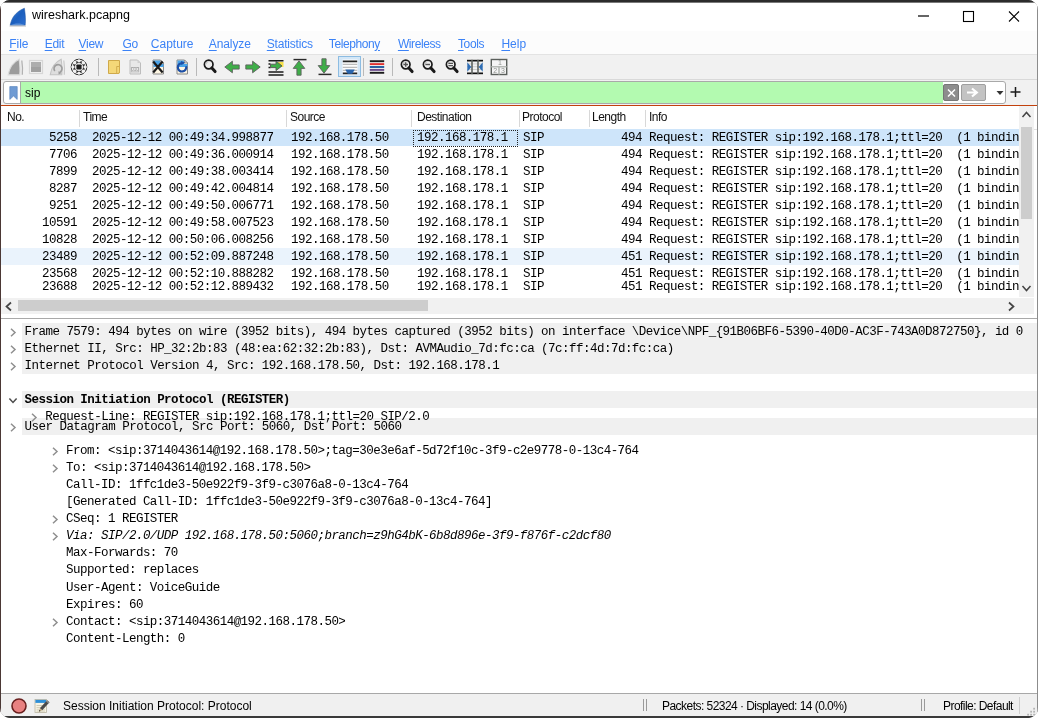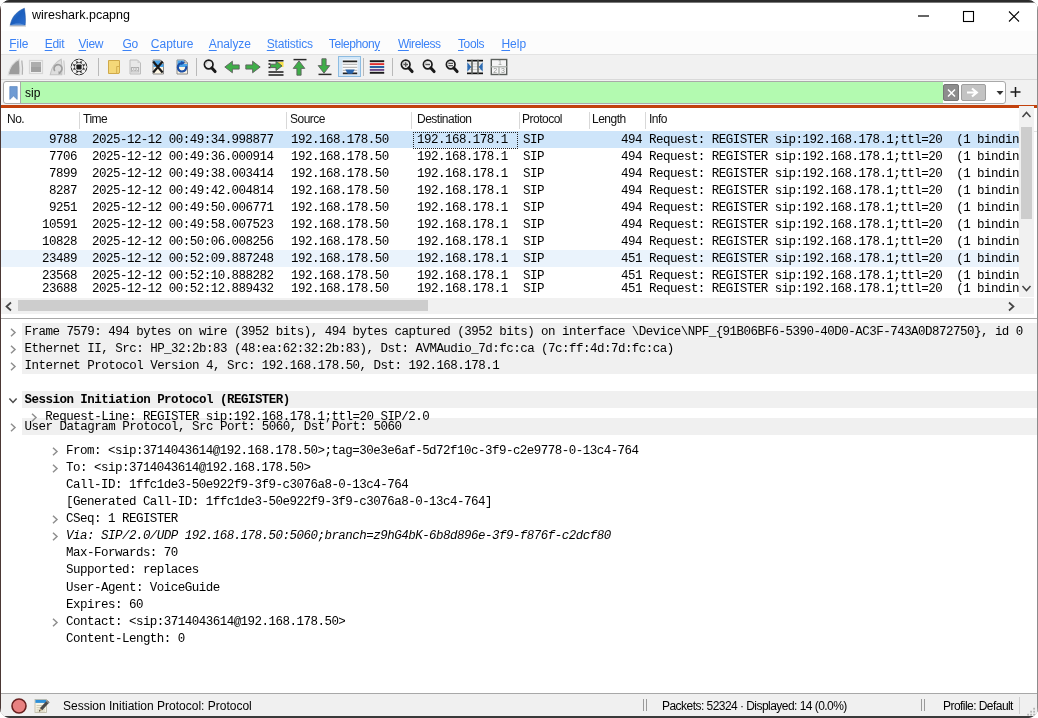--- a/index.html
+++ b/index.html
@@ -24,21 +24,21 @@
   
   #toolbar{position:absolute;left:1px;top:54px;width:1036px;height:25px;background:#f1f1f1;border-top:1px solid #e3e3e3;}
   #toolbar .sep{position:absolute;top:2.5px;width:1px;height:18px;background:#b9b9b9;}
   .tbi{position:absolute;top:1.8px;width:20px;height:20px;}
   
   #filterbar{position:absolute;left:1px;top:79px;width:1036px;height:26px;background:#f1f1f1;border-top:1px solid #d9d9d9;}
   #ffield{position:absolute;left:2px;top:1px;width:1001px;height:21px;background:#fff;border:1px solid #a9a9a9;border-radius:3px;overflow:hidden;}
   #fgreen{position:absolute;left:16px;top:0;width:922px;height:21px;background:#b3fab0;border-left:1px solid #a9a9a9;}
   #ftext{position:absolute;left:21px;top:3.5px;font-size:12px;color:#000;}
   
-  #plist{position:absolute;left:1px;top:105px;width:1036px;height:192px;background:#fff;border-top:3px solid #c2410c;box-sizing:border-box;}
+  #plist{position:absolute;left:1px;top:105px;width:1036px;height:192px;background:#fff;border-top:1px solid #c2410c;box-sizing:border-box;}
   #phead{position:absolute;left:0;top:0;width:1036px;height:23px;background:#fff;border-bottom:1px solid #e2e2e2;}
   .hsep{position:absolute;top:3.5px;width:1px;height:17px;background:#d8d8d8;}
   .hlab{position:absolute;top:4px;font-size:12px;letter-spacing:-0.5px;color:#111;}
   .prow{position:absolute;left:0;width:1018px;height:17px;}
   .prow span{position:absolute;top:2px;}
   .c-no{width:76px;text-align:right;left:0;}
   .c-time{left:91px;}
   .c-src{left:290px;}
   .c-dst{left:416px;}
   .c-pro{left:522px;}
@@ -288,21 +288,21 @@
 <div class="hsep" style="left:644px"></div>
 <div class="hlab" style="left:6px">No.</div>
 <div class="hlab" style="left:82px">Time</div>
 <div class="hlab" style="left:289px">Source</div>
 <div class="hlab" style="left:416px">Destination</div>
 <div class="hlab" style="left:521px">Protocol</div>
 <div class="hlab" style="left:591px">Length</div>
 <div class="hlab" style="left:648px">Info</div>
 </div>
 <div class="prow mono" style="top:23px;background:#cee5fa;">
-<span class="c-no">9788</span><span class="c-time">2025-12-12 00:49:34.998877</span>
+<span class="c-no">5258</span><span class="c-time">2025-12-12 00:49:34.998877</span>
 <span class="c-src">192.168.178.50</span>
 <span class="c-dst">192.168.178.1</span>
 <span style="left:412px;top:0.5px;width:103px;height:15px;border:1px dotted #222;"></span>
 <span class="c-pro">SIP</span><span class="c-len">494</span>
 <span class="c-info">Request: REGISTER sip:192.168.178.1;ttl=20  (1 binding)</span>
 </div>
 <div class="prow mono" style="top:40px;">
 <span class="c-no">7706</span><span class="c-time">2025-12-12 00:49:36.000914</span>
 <span class="c-src">192.168.178.50</span>
 <span class="c-dst">192.168.178.1</span>

